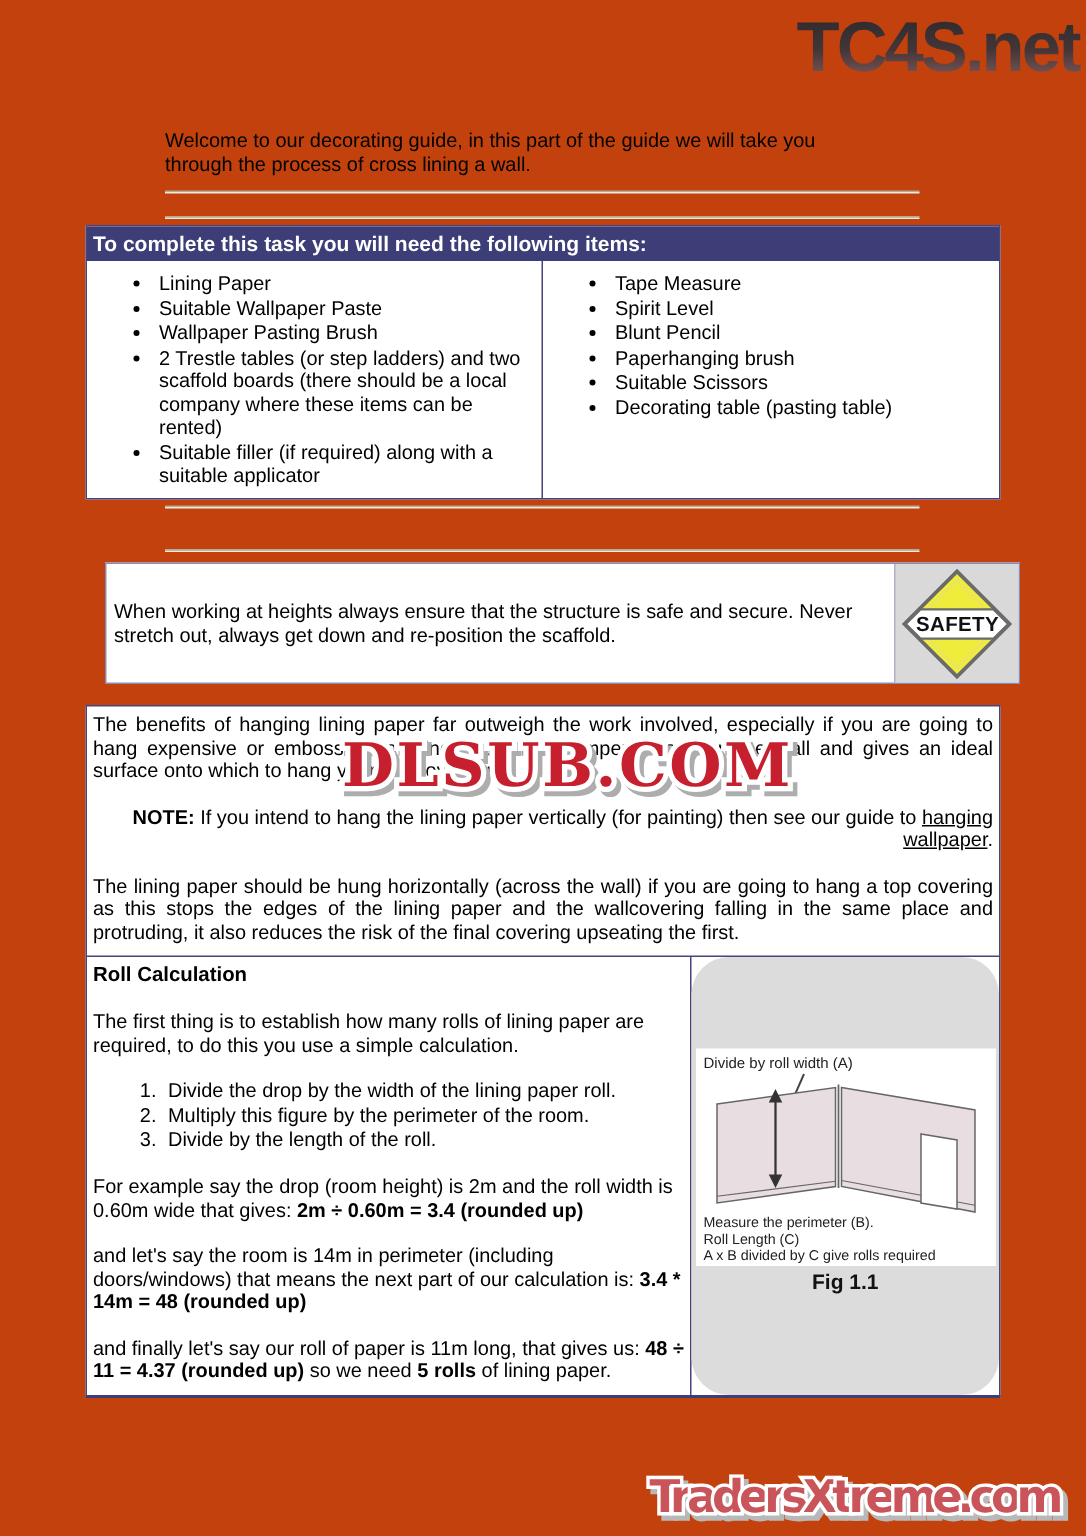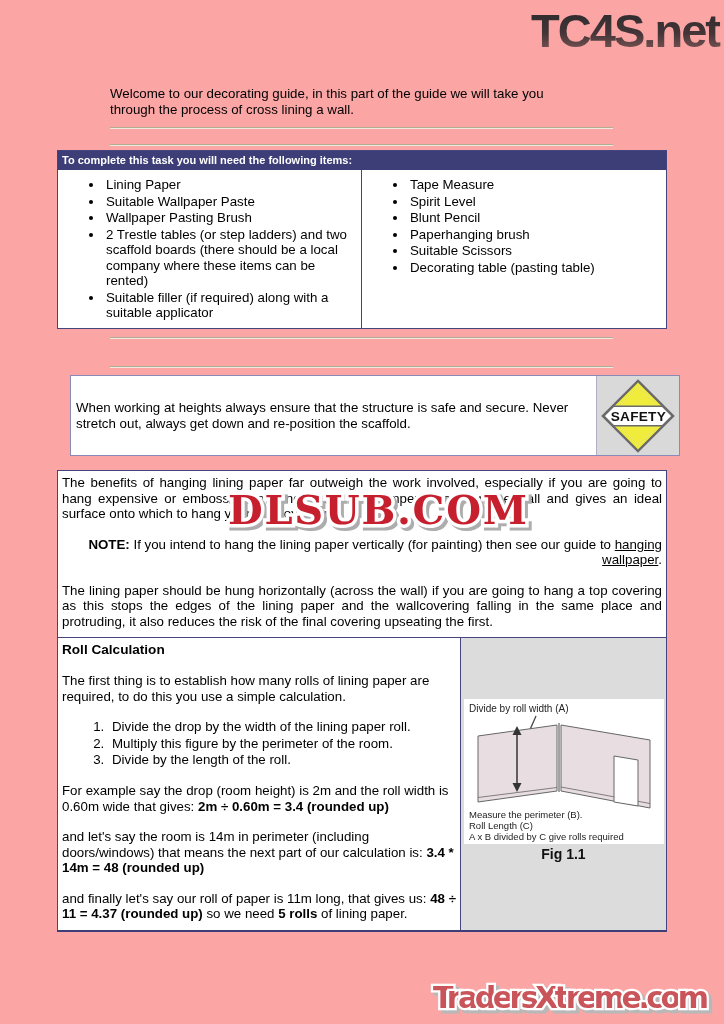--- a/index.html
+++ b/index.html
@@ -1,33 +1,33 @@
 <!DOCTYPE html>
 <html><head>
 <meta charset="utf-8">
 <style>
   html,body { margin:0; padding:0; background:#fff; }
   .page {
-    position:relative; width:724px; height:1024px; background:#fca5a5;
+    position:relative; width:724px; height:1024px; background:#c2410c;
     font-family:"Liberation Sans", sans-serif; color:#000; overflow:hidden;
   }
   
   .top-logo { position:absolute; top:2px; right:3px; }
   .bottom-logo { position:absolute; left:428px; top:977px; }
   .watermark { position:absolute; left:218px; top:483px; pointer-events:none; }
 
   .intro { position:absolute; left:110px; top:86px; width:472px; font-size:13.3px; line-height:1.17; }
 
   .rule { position:absolute; left:110px; width:503px; height:0;
           border-top:1px solid #b3ab94; border-bottom:1px solid #eeeae0; }
   .rule1 { top:127px; } .rule2 { top:144px; } .rule3 { top:337px; } .rule4 { top:366px; }
 
   
   .items-table { position:absolute; left:57px; top:150px; width:608px; border:1px solid #44447e; background:#fff; }
-  .tbl-header { background:#3d3d78; color:#fff; font-weight:bold; font-size:11px; padding:3px 4px 4px; }
+  .tbl-header { background:#3d3d78; color:#fff; font-weight:bold; font-size:14px; padding:3px 4px 4px; }
   .items-body { display:flex; }
   .items-col { width:50%; box-sizing:border-box; min-height:150px; padding:2px 4px 6px 0; }
   .items-col.colL { border-right:1px solid #44447e; }
   ul.items { margin:5px 0 0 0; padding-left:46px; font-size:13.3px; line-height:1.17; }
   ul.items li { padding-left:2px; margin-bottom:1px; }
 
   
   .safety-table { position:absolute; left:70px; top:375px; width:608px; height:79px;
                   border:1px solid #8a8ab8; display:flex; background:#fff; box-sizing:content-box; }
   .safety-text { flex:1; display:flex; align-items:center; padding:0 5px; font-size:13.3px; line-height:1.2; }
@@ -45,21 +45,21 @@
 
   .calc-row { display:flex; border-top:1px solid #44447e; }
   .calc-left { width:403px; box-sizing:border-box; border-right:1px solid #44447e;
                padding:4px 4px 8px; font-size:13.3px; line-height:1.17; }
   .calc-left p { margin:0 0 15px; }
   .calc-left p.last { margin-bottom:0; }
   .calc-title { font-weight:bold; margin:0 0 15px; font-size:13.6px; }
   ol.steps { margin:0 0 15px; padding-left:46px; }
   ol.steps li { padding-left:4px; margin-bottom:1px; }
 
-  .fig-cell { flex:1; background:#dcdcdc; padding-top:61px; min-height:289px; box-sizing:border-box; }
+  .fig-cell { flex:1; background:#dcdcdc; padding-top:61px; min-height:289px; box-sizing:border-box;border-radius:25px; }
   .fig-box { width:200px; margin:0 auto; background:#ffffff; font-size:0; }
   .fig-caption { text-align:center; font-weight:bold; font-size:14px; margin-top:2px; color:#111; }
 </style>
 </head>
 <body>
 
 <div class="page">
 
   <div class="top-logo">
     <svg width="192" height="54" viewBox="0 0 192 54">

